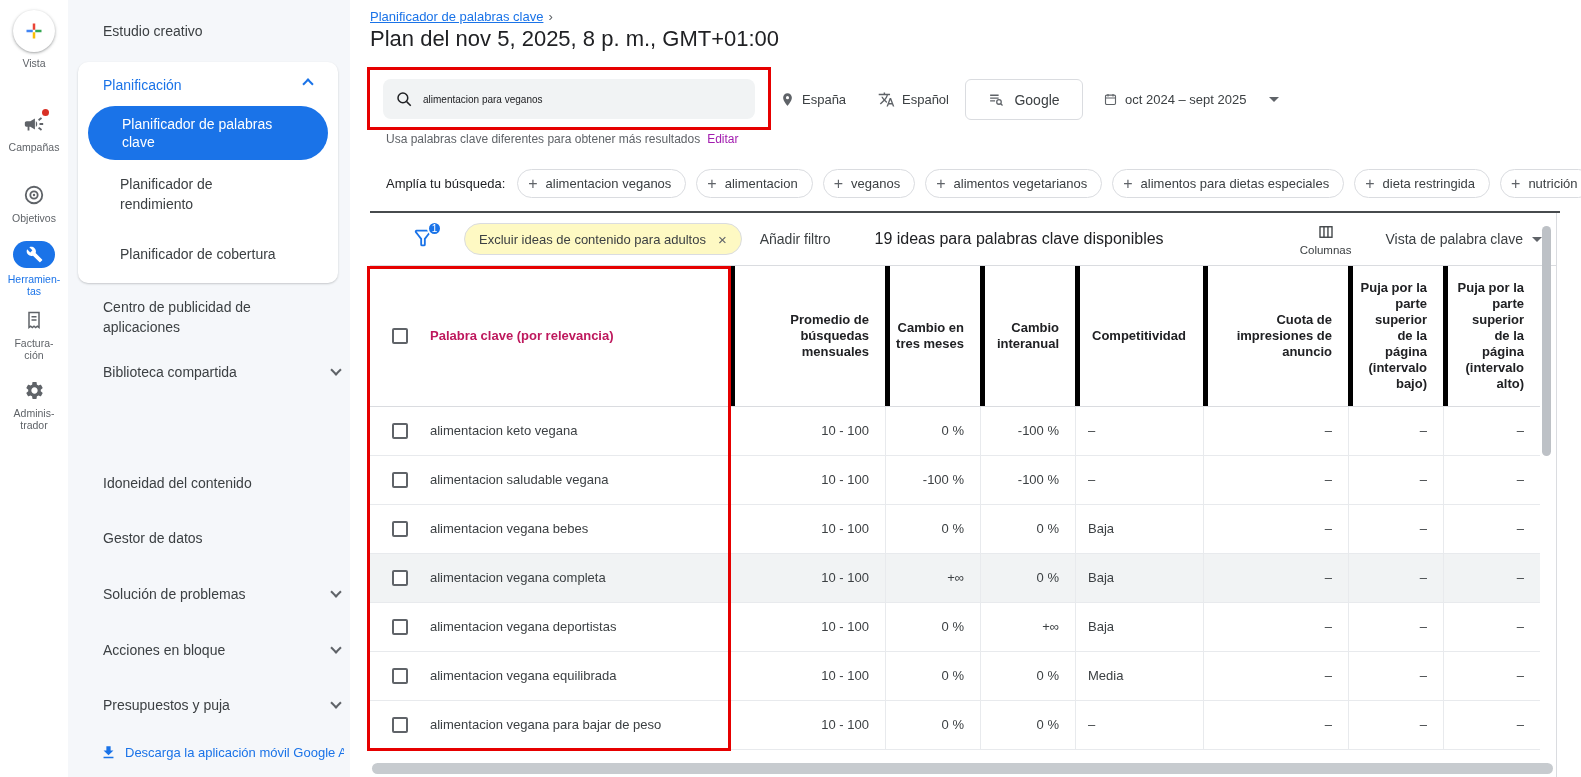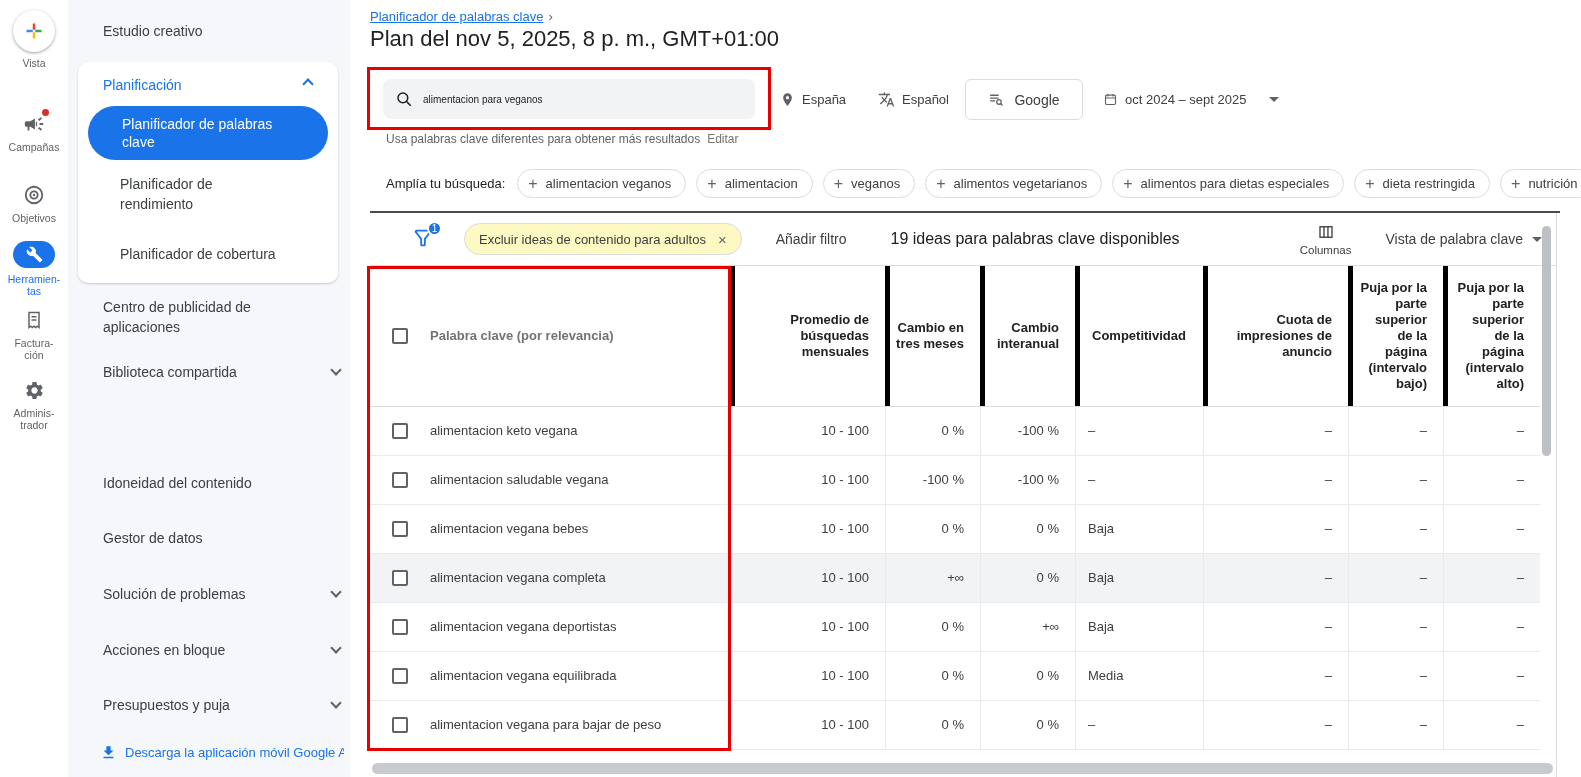--- a/index.html
+++ b/index.html
@@ -50,52 +50,52 @@
   .search-box input { border:none; outline:none; background:transparent; font-family:"Liberation Sans",sans-serif; font-size:10px; color:#202124; width:100%; }
   .ctl { position:absolute; top:79px; height:40px; display:flex; align-items:center; gap:7px; font-size:13px; color:#3c4043; }
   .ctl-location { left:430px;text-align:center; }
   .ctl-language { left:528px; }
   .google-btn { position:absolute; left:615px; top:79px; width:118px; height:41px; border:1px solid #dadce0; border-radius:6px; display:flex; align-items:center; justify-content:center; gap:9px; font-size:14px; color:#3c4043; background:#fff; }
   .ctl-date { left:753px; }
   .caret-down { width:0; height:0; border-left:5px solid transparent; border-right:5px solid transparent; border-top:5px solid #5f6368; display:inline-block; }
   .ctl-date .caret-down { margin-left:16px; }
 
   .helper-row { position:absolute; left:36px; top:132px; font-size:12px; color:#5f6368; display:flex; gap:7px; }
-  .helper-row .edit { color:#737373; }
+  .helper-row .edit { color:#a21caf; }
 
   .broaden-row { position:absolute; left:36px; top:169px; display:flex; align-items:center; gap:12px; white-space:nowrap; }
   .broaden-label { font-size:13px; color:#202124; }
   .chips { display:flex; gap:10px; }
   .chip { height:29px; border:1px solid #dadce0; border-radius:15px; background:#fff; display:flex; align-items:center; padding:0 14px 0 10px; gap:8px; font-size:13px; color:#3c4043; }
   .chip .plus { font-size:16px; color:#5f6368; line-height:1; }
 
   .dark-divider { position:absolute; left:20px; top:211px; width:1190px; border-top:2px solid #474b4e; }
 
   .toolbar { position:absolute; left:20px; top:213px; width:1186px; height:53px; display:flex; align-items:center; border-bottom:1px solid #dadce0; background:#fff; }
   .funnel-wrap { margin-left:42px; position:relative; width:24px; height:24px; }
   .funnel-badge { position:absolute; top:-6px; right:-6px; width:15px; height:15px; border-radius:50%; background:#1a73e8; color:#fff; font-size:10px; display:flex; align-items:center; justify-content:center; border:2px solid #fff; }
   .filter-chip { margin-left:28px; height:32px; border:1px solid #dadce0; border-radius:16px; display:flex; align-items:center; gap:12px; padding:0 14px; font-size:13px; color:#3c4043; background:#fef9c3; }
   .filter-chip .x { font-size:15px; color:#5f6368; }
-  .add-filter { margin-left:34px; font-size:14px; color:#3c4043; }
+  .add-filter { margin-left:18px; font-size:14px; color:#3c4043; }
   .ideas-count { margin-left:44px; font-size:16px; color:#202124; }
   .tb-spacer { flex:1; }
   .columns-block { display:flex; flex-direction:column; align-items:center; gap:3px; font-size:11.5px; color:#3c4043; margin-right:34px; }
   .view-select { display:flex; align-items:center; gap:9px; font-size:14px; color:#3c4043; margin-right:14px; }
 
   
   .table { position:absolute; left:20px; top:266px; width:1170px; font-size:13px; }
   .thead, .trow { display:grid; grid-template-columns:60px 300px 155px 95px 95px 128px 145px 95px 97px; }
   .thead { height:141px; border-bottom:1px solid #dadce0; }
   .trow { height:49px; border-bottom:1px solid #e8eaed; background:#fff; }
   .trow.highlight { background:#f1f3f4; }
   .tcell { display:flex; align-items:center; line-height:16px; color:#3c4043; overflow:hidden; }
   .bl { border-left:1px solid #e8eaed; }
   .thead .bl { border-left:5px solid #000000; }
   .c-check, .h-check { justify-content:center; }
-  .h-kw { font-weight:700; color:#737373; padding-right:10px; }
+  .h-kw { font-weight:700; color:#be185d; padding-right:10px; }
   .h-num { font-weight:700; color:#202124; justify-content:flex-end; text-align:right; padding:6px 16px 6px 6px; }
   .h-comp { font-weight:700; color:#202124; padding-left:12px; }
   .c-kw { padding-right:10px; }
   .c-num { justify-content:flex-end; text-align:right; padding-right:16px; }
   .c-comp { padding-left:12px; }
   .checkbox { width:16px; height:16px; border:2px solid #5f6368; border-radius:2px; background:#fff; display:inline-block; }
 
   
   .vscroll-thumb { position:absolute; left:1192px; top:226px; width:9px; height:230px; border-radius:4.5px; background:#bdc1c6; }
   .right-strip { position:absolute; left:1206px; top:213px; width:25px; height:564px; background:#fff; border-left:1px solid #dadce0; }

